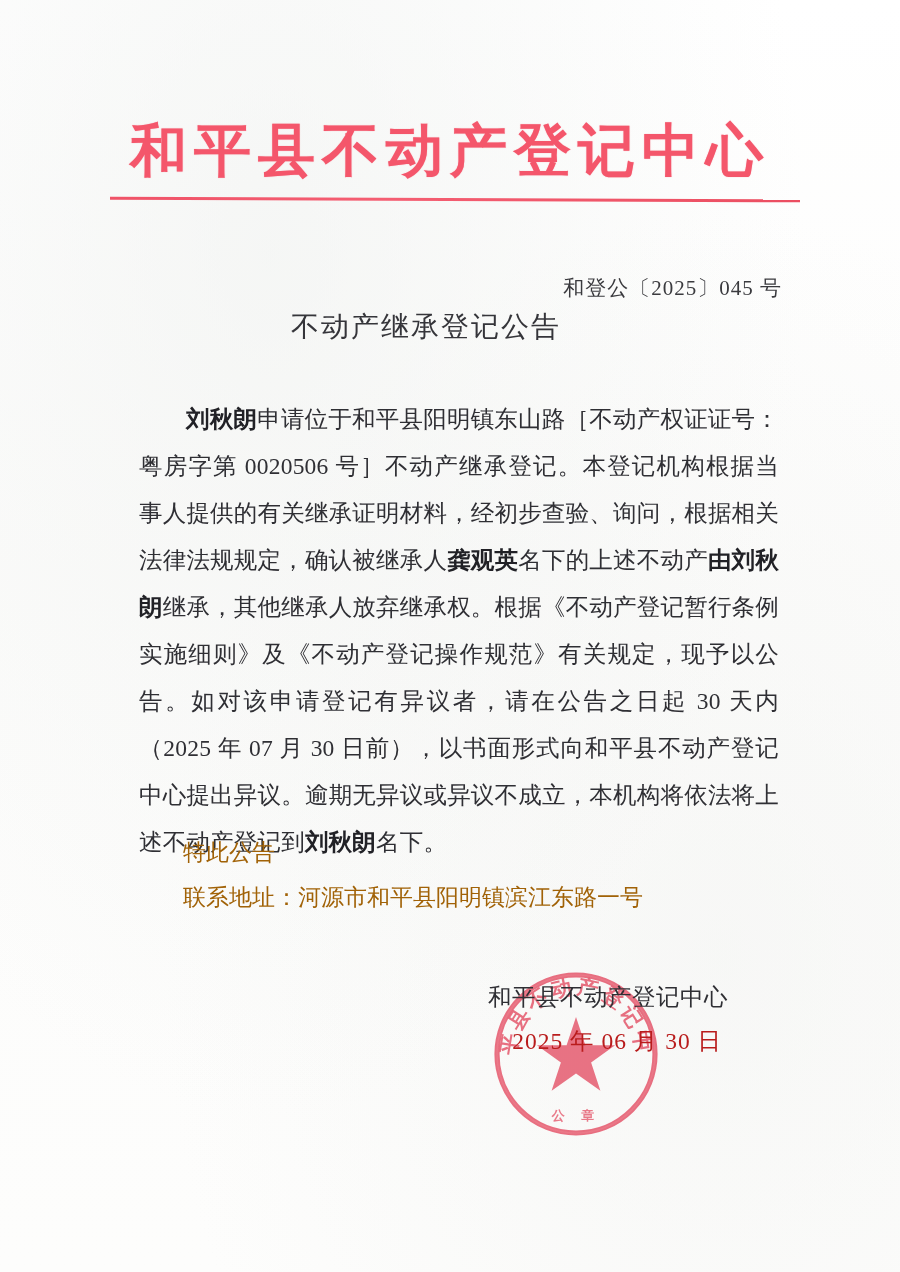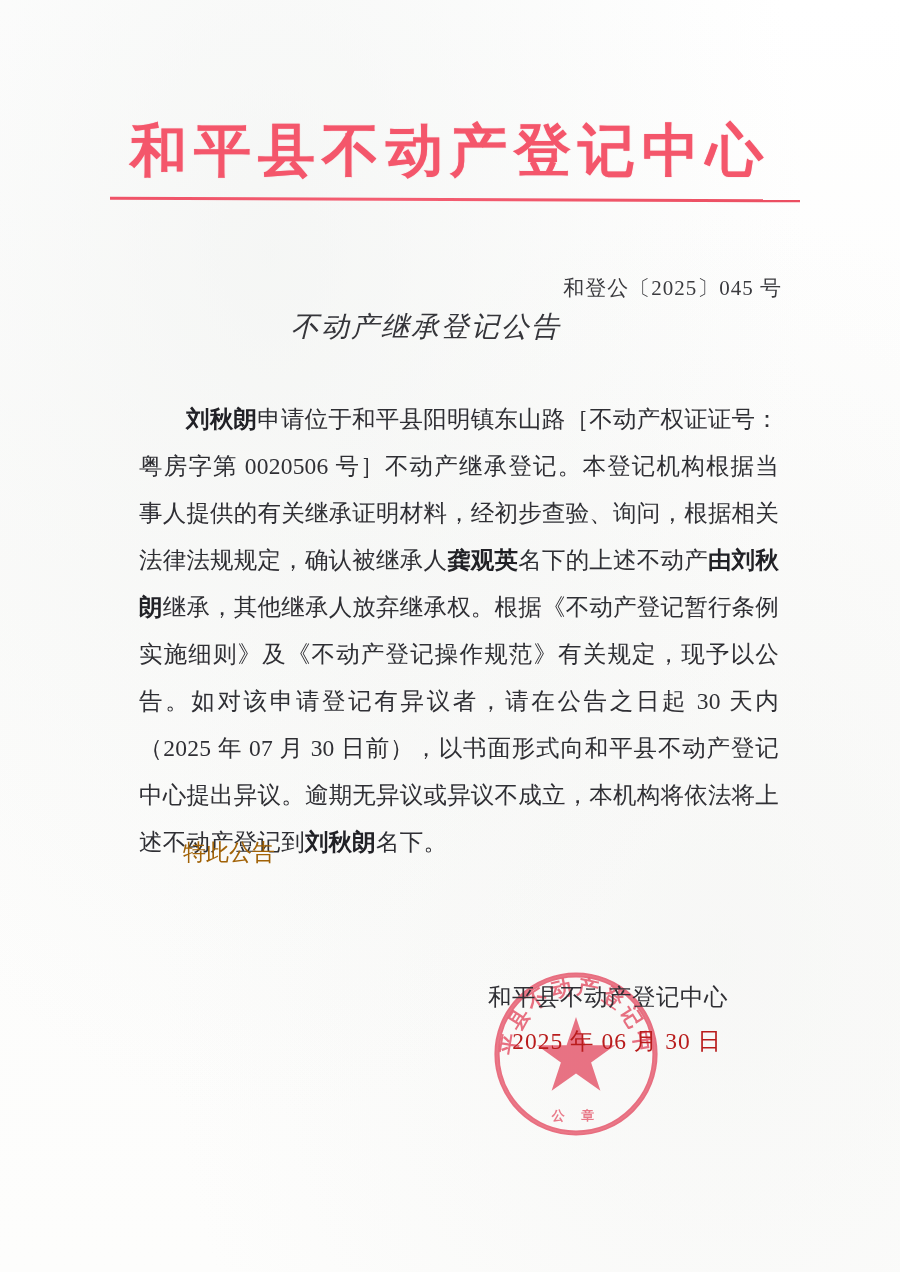--- a/index.html
+++ b/index.html
@@ -73,21 +73,20 @@
     position: absolute;
     top: 308px;
     left: 0;
     width: 900px;
     padding-right: 48px;
     box-sizing: border-box;
     text-align: center;
     font-size: 28px;
     letter-spacing: 2px;
     color: #35353a;
-    font-style: italic;
   }
 
   
   .body-block {
     position: absolute;
     top: 392px;
     left: 135px;
     width: 648px;
   }
   .body-para {
@@ -170,20 +169,23 @@
   <div class="doc-title">不动产继承登记公告</div>
 
   <div class="body-block">
     <p class="body-para"><b>刘秋朗</b><span>申请位于和平县阳明镇东山路［不动产权证证号：粤房字第 0020506 号］不动产继承登记。本登记机构根据当事人提供的有关继承证明材料，经初步查验、询问，根据相关法律法规规定，确认被继承人</span><b>龚观英</b><span>名下的上述不动产</span><b>由刘秋朗</b><span>继承，其他继承人放弃继承权。根据《不动产登记暂行条例实施细则》及《不动产登记操作规范》有关规定，现予以公告。如对该申请登记有异议者，请在公告之日起 30 天内（2025 年 07 月 30 日前），以书面形式向和平县不动产登记中心提出异议。逾期无异议或异议不成立，本机构将依法将上述不动产登记到</span><b>刘秋朗</b><span>名下。</span></p>
   </div>
 
   <div class="closing">
     <div class="closing-line">
       <span>特此公告</span>
     </div>
+    <div class="closing-line">
+      <span>联系地址：</span><span>河源市和平县阳明镇滨江东路一号</span>
+    </div>
   </div>
 
   <div class="signature">
     <div class="sig-org">和平县不动产登记中心</div>
     <div class="sig-date">2025 年 06 月 30 日</div>
   </div>
 
   <div class="seal">
     <svg viewBox="0 0 168 168" xmlns="http://www.w3.org/2000/svg">
       <defs>

